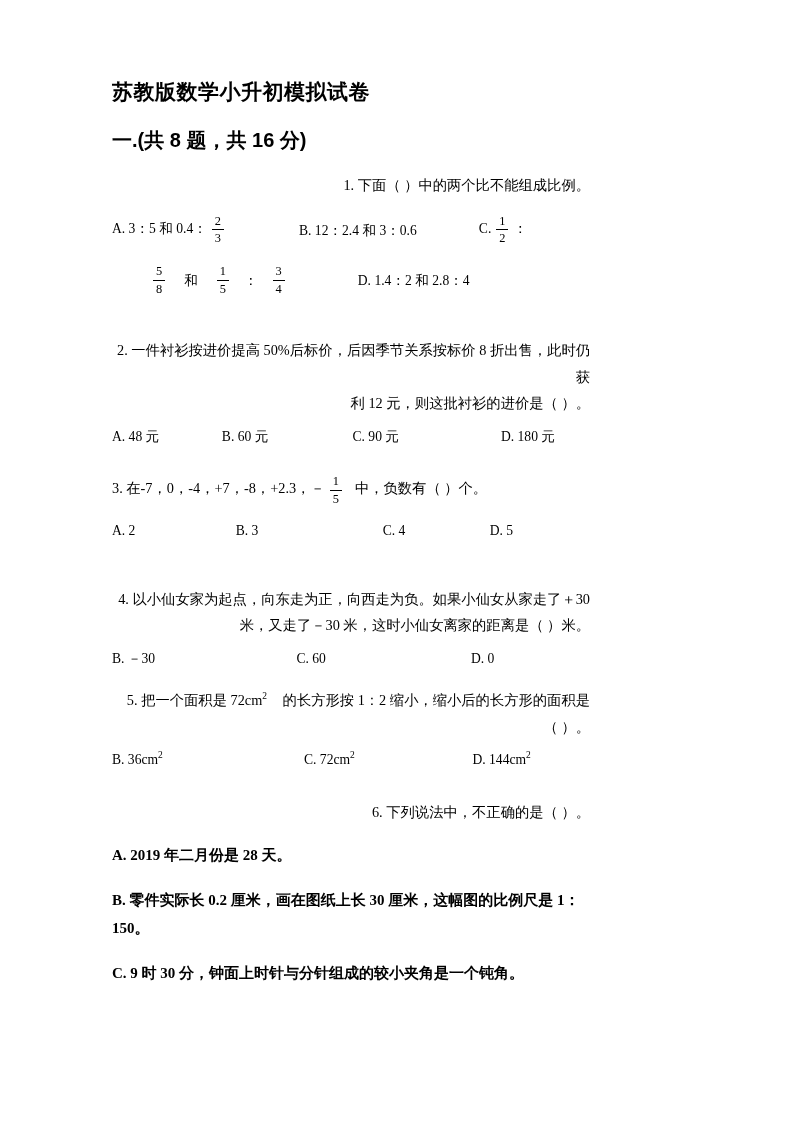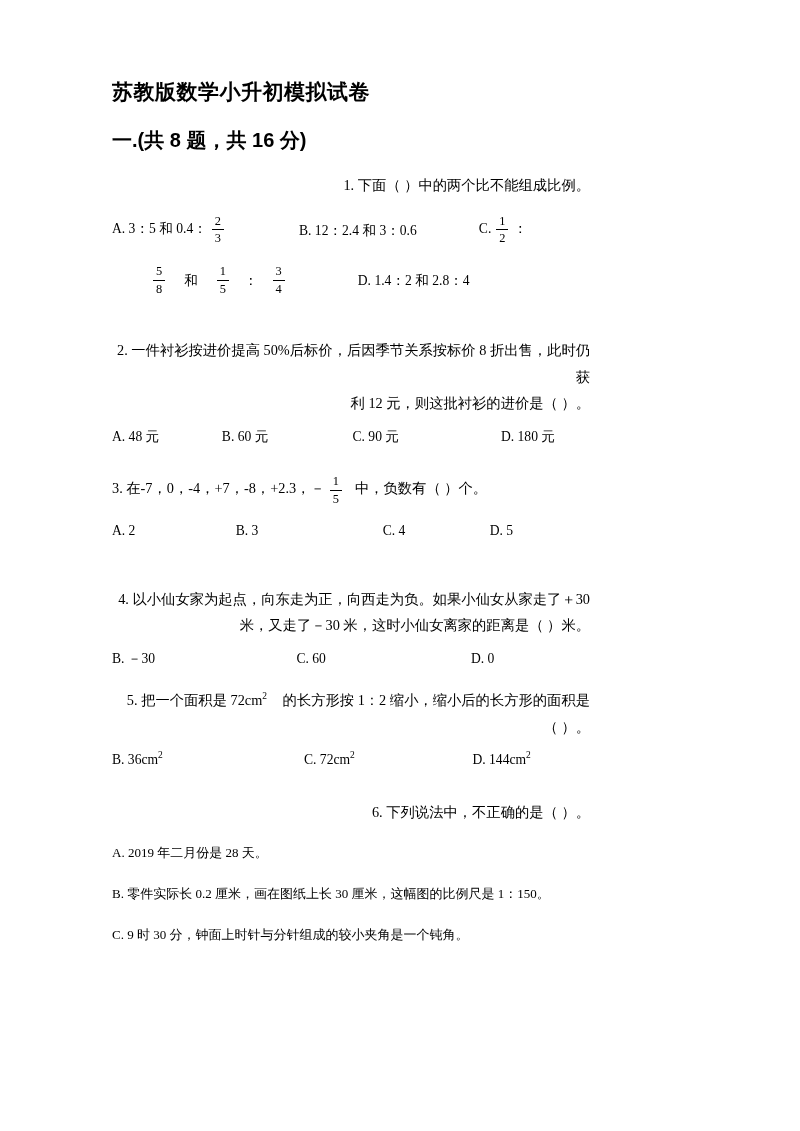--- a/index.html
+++ b/index.html
@@ -99,23 +99,24 @@
   .spacer-sm { height: 10px; }
   .spacer-md { height: 18px; }
   .spacer-lg { height: 26px; }
   .q1-line2 {
     display: flex;
     align-items: center;
     font-size: 13.6px;
     padding-left: 36px;
   }
   .statement {
-    font-size: 13px;
+    font-size: 15px;
     line-height: 1.9;
     margin: 0 0 16px 0;
+    font-weight: bold;
   }
 </style>
 </head>
 <body>
 
 <div class="page">
 
   <h1 class="doc-title">苏教版数学小升初模拟试卷</h1>
 
   <div class="section-head">一.(共 8 题，共 16 分)</div>

